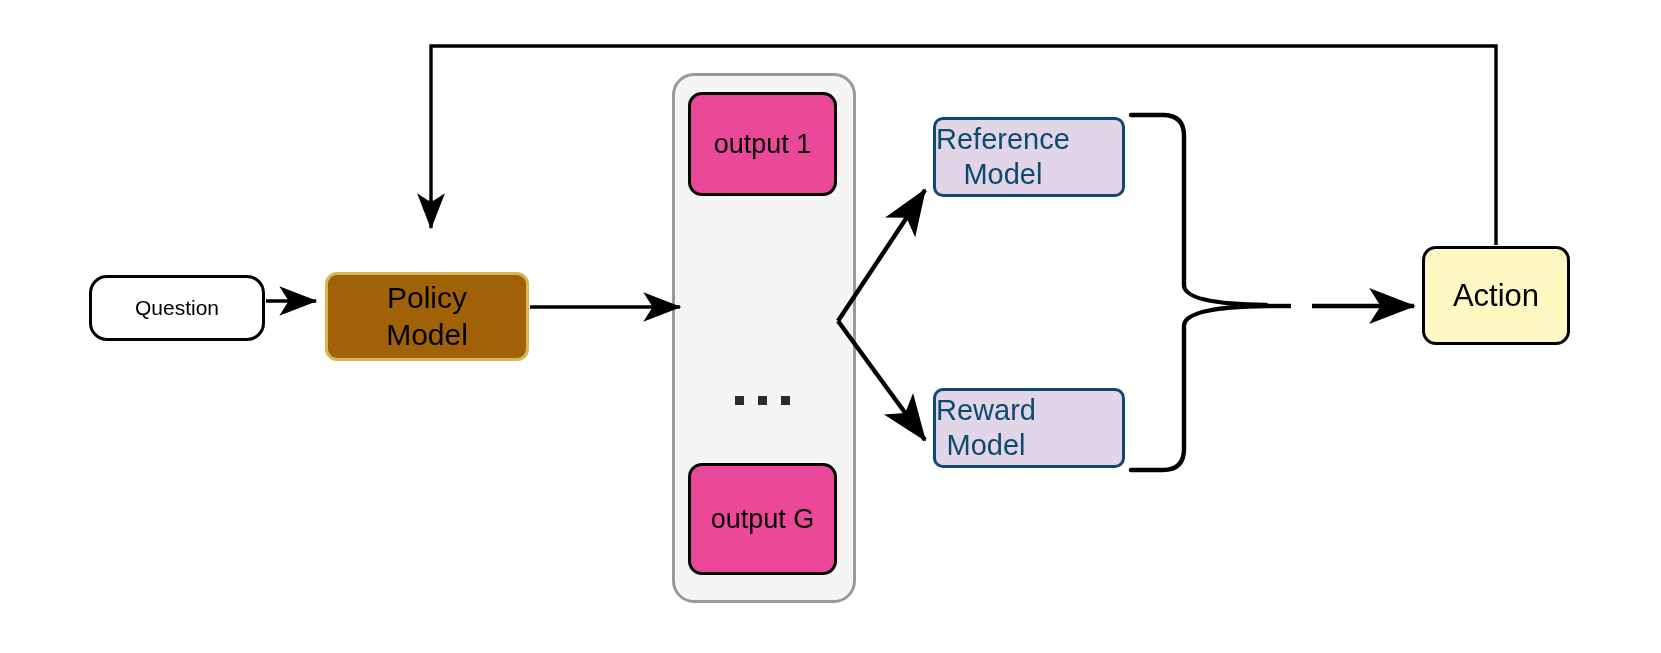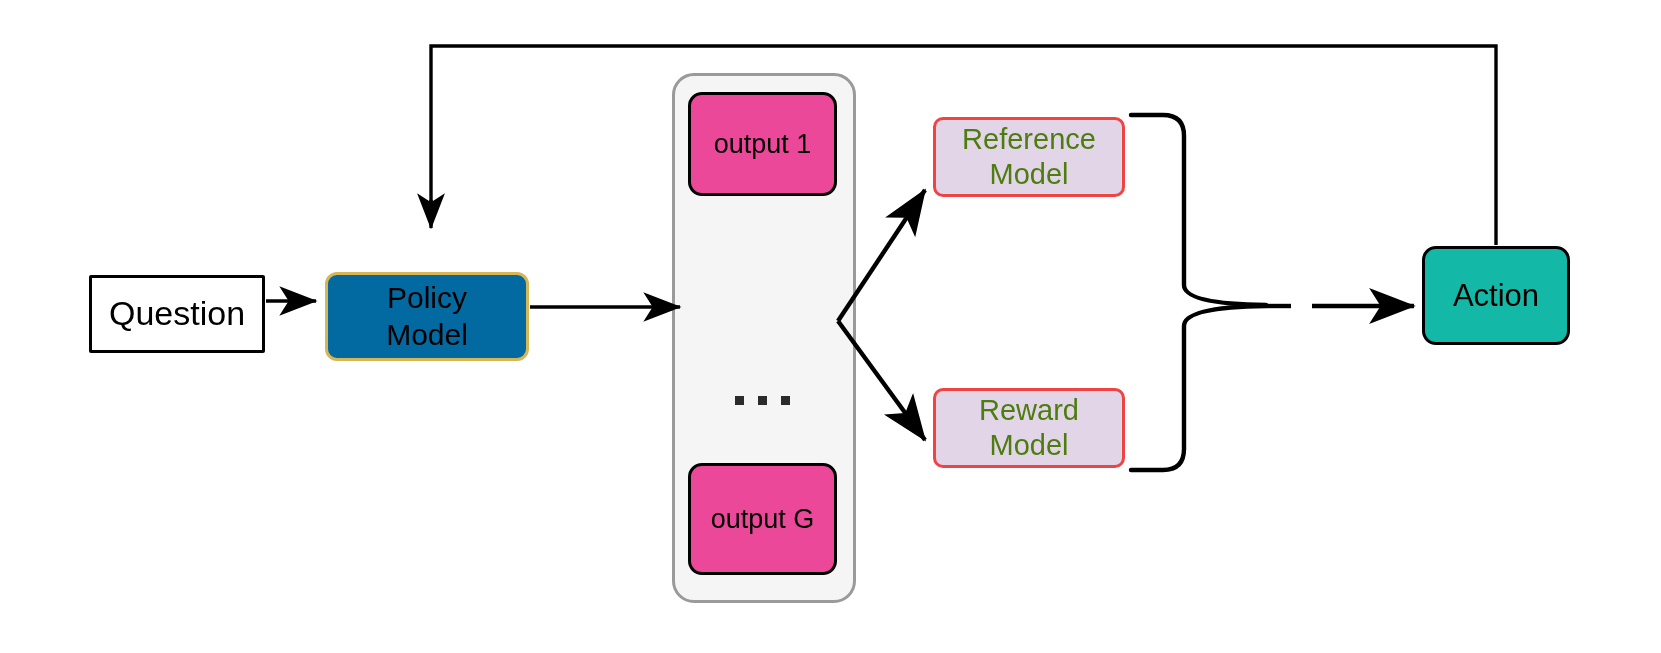--- a/index.html
+++ b/index.html
@@ -27,32 +27,32 @@
     line-height: 1.22;
     color: #000000;
     z-index: 3;
   }
   .node-label {
     display: block;
     white-space: pre-line;
   }
   
   #node-question {
-    left: 89px; top: 275px; width: 176px; height: 78px;
+    left: 89px; top: 275px; width: 176px; height: 66px;
     border: 3px solid #000000;
-    border-radius: 2px;
+    border-radius: 18px;
     background: #ffffff;
-    font-size: 34px;
+    font-size: 21px;
   }
   
   #node-policy {
     left: 325px; top: 272px; width: 204px; height: 89px;
     border: 3px solid #d6b656;
     border-radius: 12px;
-    background: #0369a1;
+    background: #a16207;
     font-size: 30px;
   }
   
   #outputs-container {
     position: absolute;
     left: 672px; top: 73px; width: 178px; height: 524px;
     border: 3px solid #9a9a9a;
     border-radius: 22px;
     background: #f5f5f5;
     z-index: 1;
@@ -82,38 +82,38 @@
     gap: 14px;
     z-index: 2;
   }
   #outputs-ellipsis span {
     width: 9px; height: 9px; background: #2b2b2b; display: block;
   }
   
   .model-node {
     position: absolute;
     box-sizing: border-box;
-    border: 3px solid #ef4444;
+    border: 3px solid #0c4a6e;
     border-radius: 10px;
     background: #e1d5e7;
-    display: flex; align-items: center; justify-content: center;
+    display: flex; align-items: center; 
     text-align: center;
     font-size: 29px;
     line-height: 1.22;
-    color: #4d7c0f;
+    color: #0c4a6e;
     z-index: 3;
   }
   #node-reference { left: 933px; top: 117px; width: 192px; height: 80px; }
   #node-reward    { left: 933px; top: 388px; width: 192px; height: 80px; }
   
   #node-action {
     left: 1422px; top: 246px; width: 148px; height: 99px;
     border: 3px solid #000000;
     border-radius: 14px;
-    background: #14b8a6;
+    background: #fef9c3;
     font-size: 31px;
   }
   #edges {
     position: absolute;
     left: 0; top: 0;
     width: 1661px; height: 653px;
     z-index: 4;
     pointer-events: none;
   }
 </style>

